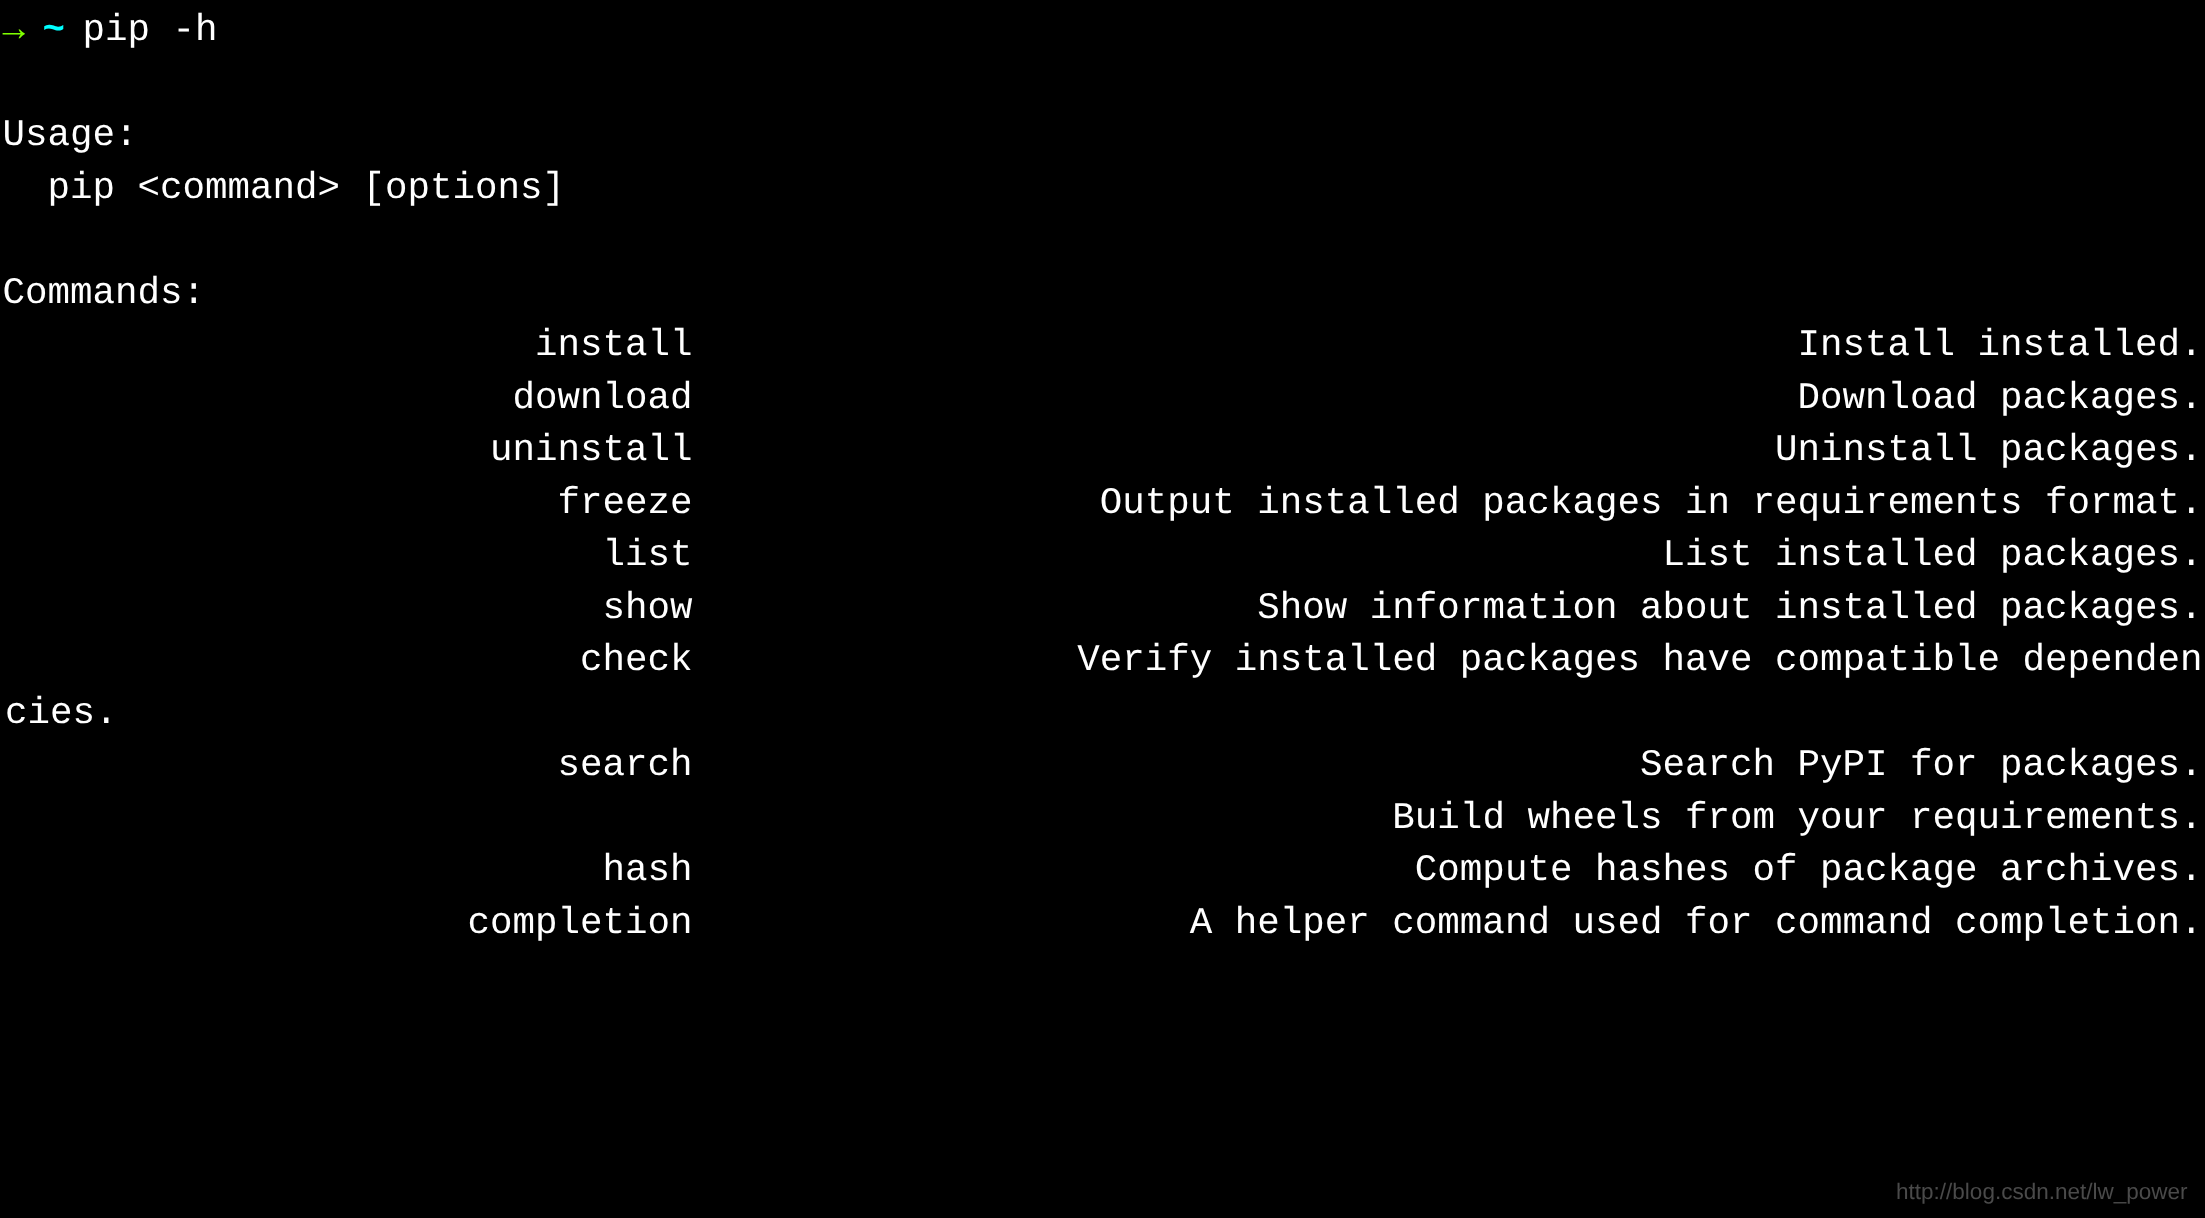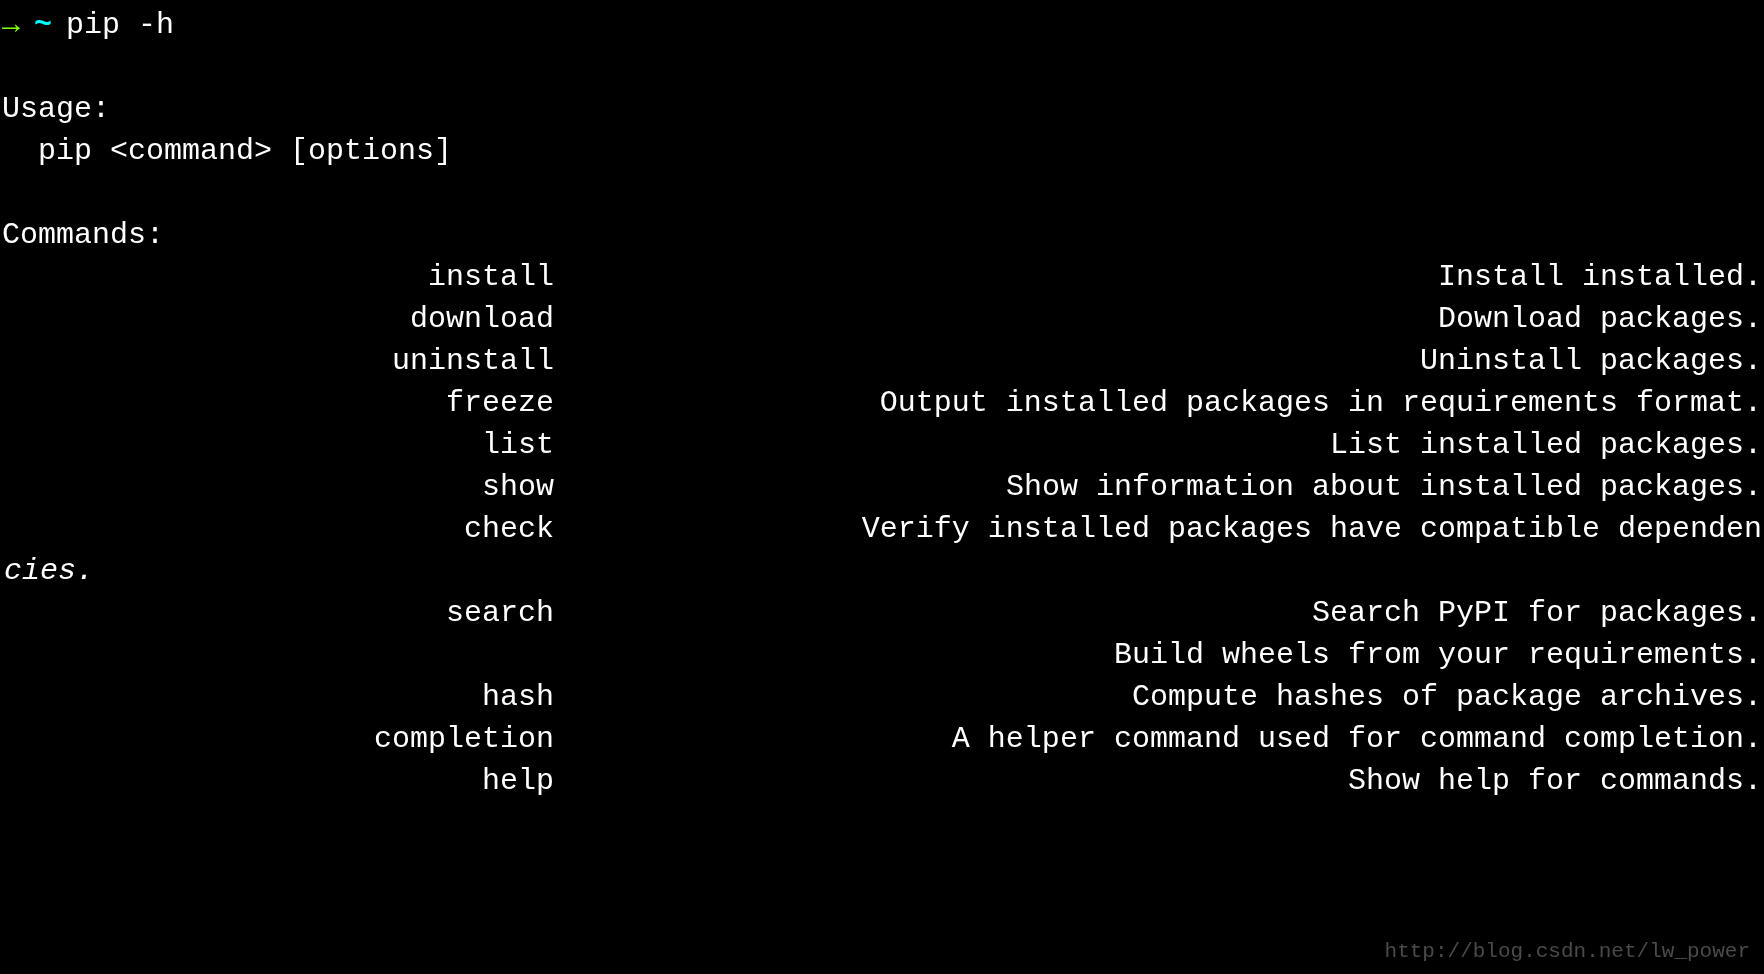--- a/index.html
+++ b/index.html
@@ -55,29 +55,28 @@
     }
     .cmd-name {
       width: 516px;
       flex-shrink: 0;
     }
     .cmd-desc {
       flex: 1;
     }
     .overflow-line {
       padding-left: 2px;
-      font-style: italic;
     }
     .watermark {
       position: absolute;
       bottom: 8px;
       right: 14px;
       color: #4a4a4a;
-      font-size: 21px;
-      font-family: Liberation Mono, monospace;
+      font-size: 18px;
+      font-family: Liberation Sans, sans-serif;
     }
   </style>
 </head>
 <body>
 
 <div class="prompt-line">
   <span class="arrow">→</span>
   <span class="tilde">~</span>
   <span class="command">pip -h</span>
 </div>
@@ -125,19 +124,15 @@
       <span class="cmd-desc">Build wheels from your requirements.</span>
     </div>
     <div class="cmd-row">
       <span class="cmd-name">hash</span>
       <span class="cmd-desc">Compute hashes of package archives.</span>
     </div>
     <div class="cmd-row">
       <span class="cmd-name">completion</span>
       <span class="cmd-desc">A helper command used for command completion.</span>
     </div>
-    <div class="cmd-row">
-      <span class="cmd-name">help</span>
-      <span class="cmd-desc">Show help for commands.</span>
-    </div>
   </div>
 
 <div class="watermark">http://blog.csdn.net/lw_power</div>
 
 </body></html>

